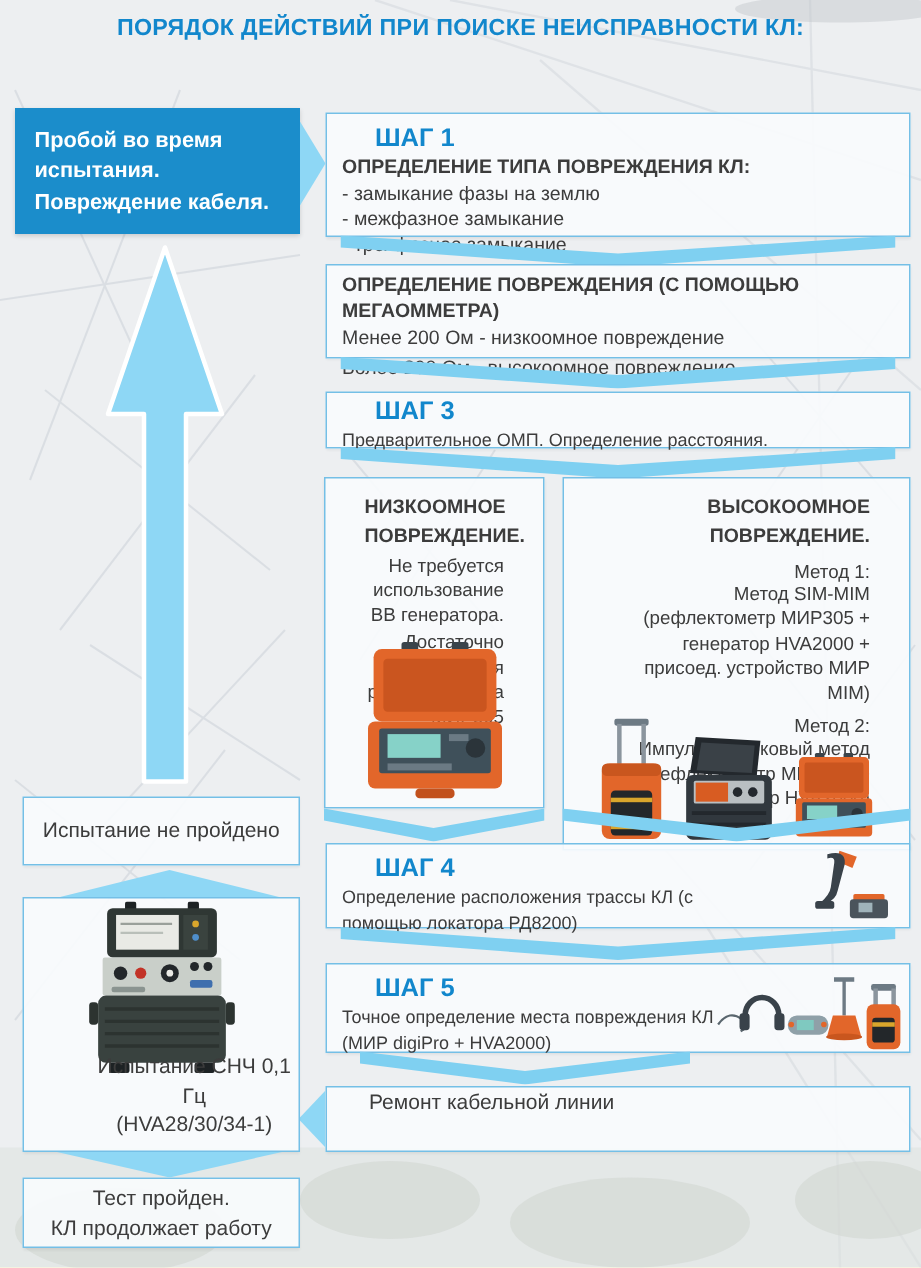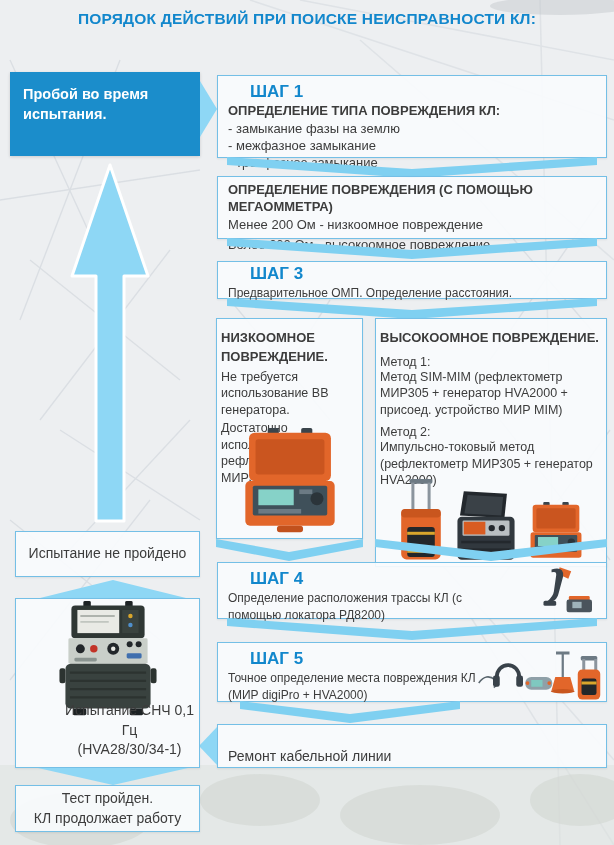--- a/index.html
+++ b/index.html
@@ -13,21 +13,21 @@
              padding:12px 10px 0 13px;box-sizing:border-box;box-shadow:0 1px 3px rgba(0,0,0,.15);}
   .shape{position:absolute;}
   .box{position:absolute;border:1px solid #74bfe6;background:rgba(249,251,253,.92);
        box-sizing:border-box;box-shadow:0 1px 2px rgba(0,0,0,.07);}
   .center-flex{display:flex;align-items:center;justify-content:center;text-align:center;}
   .step{padding:5px 10px 6px 10px;}
   .step-label{color:#1287cc;font-size:17px;font-weight:bold;margin:1px 0 1px 22px;}
   .step-heading{font-size:13px;font-weight:bold;line-height:1.3;}
   .step-item{font-size:13px;line-height:1.33;}
   .step-text{font-size:12px;line-height:1.4;}
-  .col{padding:10px 4px;box-sizing:border-box;}
+  .col{padding:10px 26px;box-sizing:border-box;text-align:right;}
   .col-heading{font-size:13px;font-weight:bold;line-height:1.45;}
   .col-text{font-size:12.5px;line-height:1.32;margin-top:2px;}
   .m-label{font-size:12.5px;margin-top:7px;}
   .devices-row{position:absolute;left:0;right:0;bottom:3px;display:flex;align-items:flex-end;
                justify-content:center;gap:3px;}
   .caption{position:absolute;left:0;right:0;bottom:7px;text-align:center;font-size:14px;line-height:1.4;margin-left:44px;}
   .small14{font-size:14px;line-height:1.4;}
 </style>
 </head>
 <body>
@@ -69,20 +69,21 @@
         <ellipse cx="420" cy="815" rx="80" ry="30"></ellipse>
       <ellipse cx="80" cy="820" rx="70" ry="28"></ellipse>
         <ellipse cx="580" cy="800" rx="50" ry="26"></ellipse>
     </g>
   </svg>
 
   <h1 class="title">ПОРЯДОК ДЕЙСТВИЙ ПРИ ПОИСКЕ НЕИСПРАВНОСТИ КЛ:</h1>
 
   <div class="fault-box">
     <div>Пробой во время испытания.</div>
+    <div>Повреждение кабеля.</div>
   </div>
   <svg class="shape" style="left:200px;top:81px;width:17px;height:56px" viewBox="0 0 17 56">
     <polygon points="0,0 17,28 0,56" fill="#8ed7f5"></polygon>
   </svg>
 
   <svg class="shape" style="left:69px;top:163px;width:82px;height:360px" viewBox="0 0 82 360">
     <polygon points="41,2 79,113 55,113 55,358 27,358 27,113 3,113" fill="#8ed7f5" stroke="#ffffff" stroke-width="3" stroke-linejoin="round"></polygon>
   </svg>
 
   <div class="box step" style="left:217px;top:75px;width:390px;height:83px">
@@ -220,21 +221,21 @@
         <rect x="160" y="16" width="4" height="16" fill="#8b959e"></rect>
       <rect x="138" y="30" width="30" height="40" rx="6" fill="#e2662a"></rect>
       <rect x="143" y="42" width="20" height="22" rx="3" fill="#23272a"></rect>
       <rect x="143" y="46" width="20" height="4" fill="#d9a62c"></rect>
     </svg>
   </div>
   <svg class="shape" style="left:240px;top:701px;width:220px;height:22px" viewBox="0 0 220 22" preserveAspectRatio="none">
     <polygon points="0,0 110,13 220,0 220,8 110,22 0,8" fill="#7fd0f1"></polygon>
   </svg>
 
-  <div class="box" style="left:217px;top:724px;width:390px;height:44px;display:flex;align-items:flex-end;padding-left:10px">
+  <div class="box" style="left:217px;top:724px;width:390px;height:44px;display:flex;align-items:flex-start;padding-left:28px">
     <span class="small14">Ремонт кабельной линии</span>
   </div>
   <svg class="shape" style="left:199px;top:727px;width:18px;height:38px" viewBox="0 0 18 38">
     <polygon points="18,0 0,19 18,38" fill="#8ed7f5"></polygon>
   </svg>
 
   <div class="box center-flex small14" style="left:15px;top:531px;width:185px;height:46px">
     <span>Испытание не пройдено</span>
   </div>
   <svg class="shape" style="left:40px;top:580px;width:146px;height:18px" viewBox="0 0 146 18">

